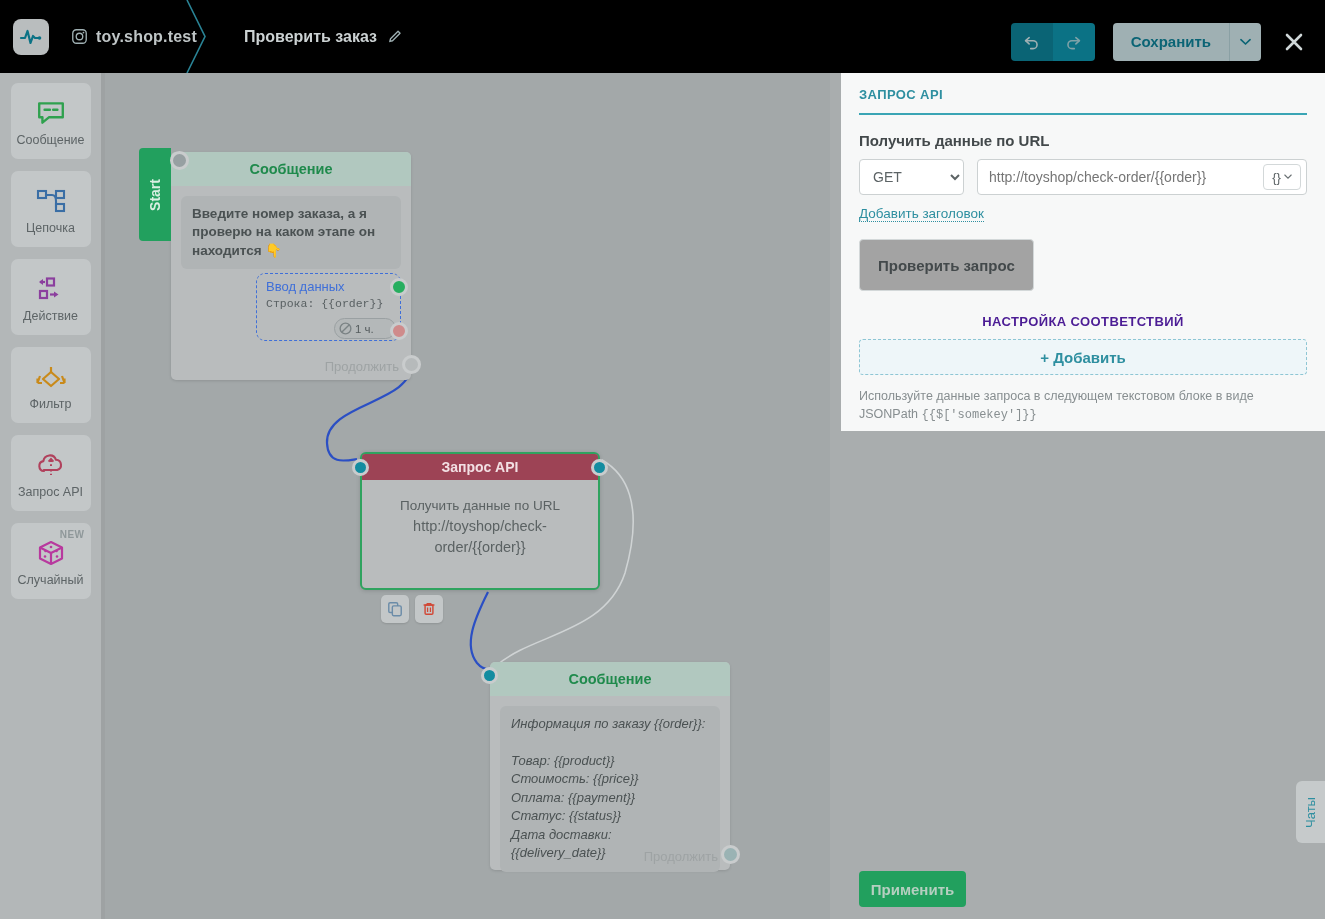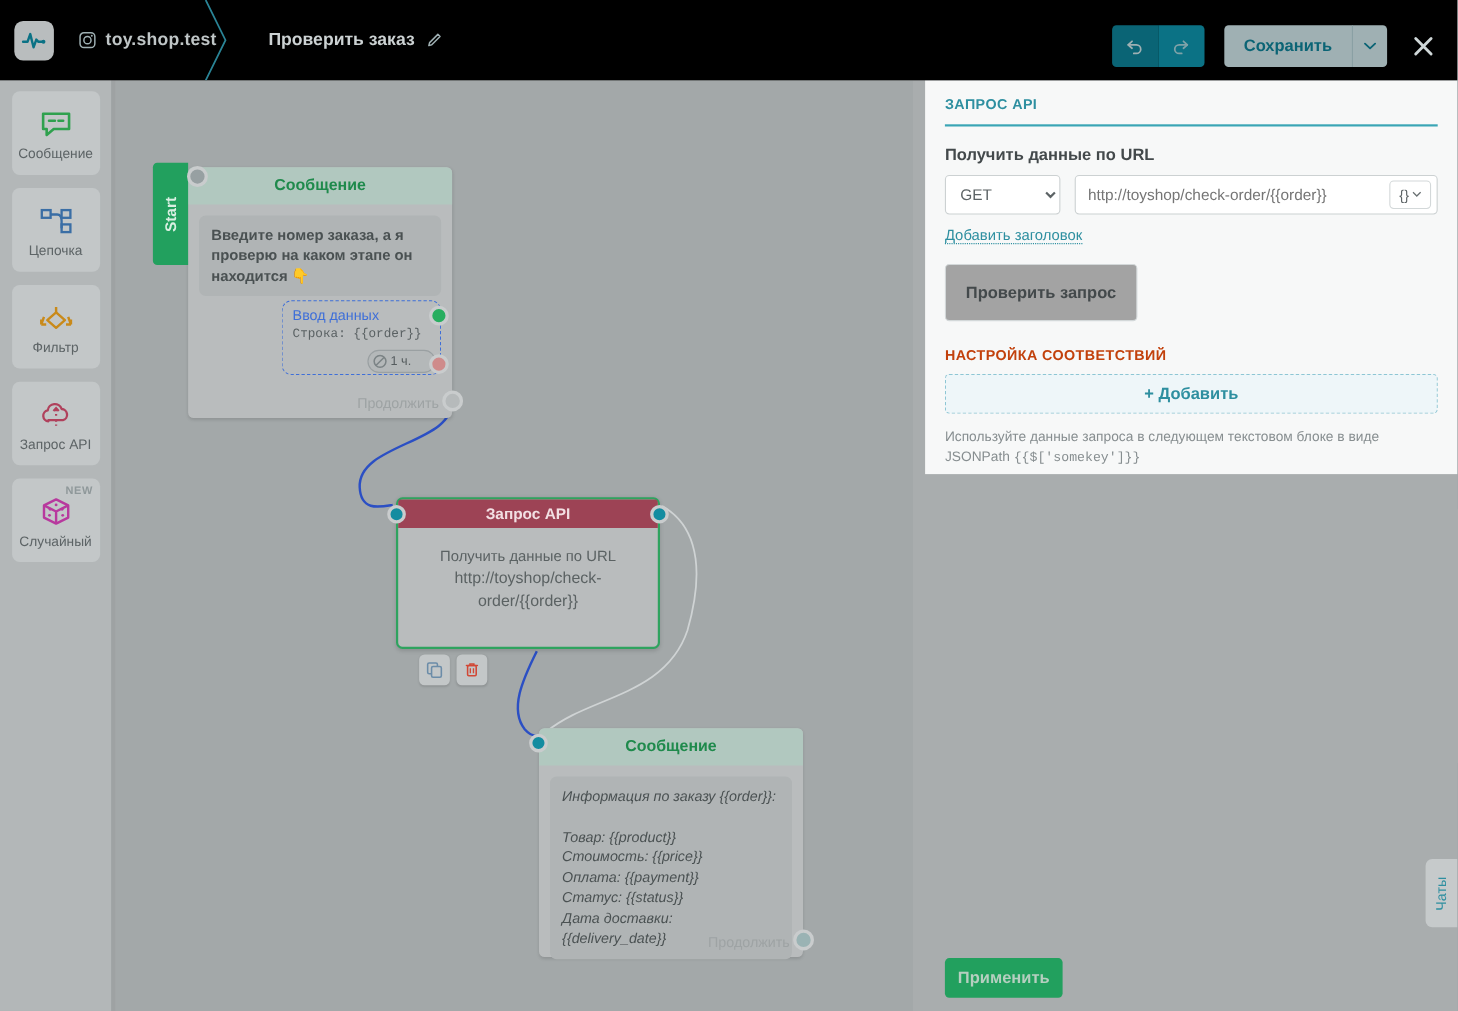--- a/index.html
+++ b/index.html
@@ -343,22 +343,23 @@
     margin-top: 17px;
     height: 52px; padding: 0 18px;
     background: #a3a3a3;
     border: 1px solid #d3d8d9; border-radius: 4px;
     font-size: 15px; font-weight: bold; color: #43494b;
     cursor: pointer;
     font-family: "Liberation Sans", sans-serif;
   }
   .rp-section-title2 {
     margin-top: 23px;
-    font-size: 13px; font-weight: bold; color: #c2410c;
+    font-size: 13px; font-weight: bold; color: #4c1d95;
     letter-spacing: .4px;
+    text-align: center;
   }
   .add-box {
     margin-top: 10px;
     height: 36px;
     border: 1px dashed #8ec6d4; border-radius: 4px;
     background: #eef6f9;
     display: flex; align-items: center; justify-content: center;
     font-size: 15px; font-weight: bold; color: #2e8fa0;
     cursor: pointer;
   }
@@ -472,20 +473,33 @@
         <svg width="32" height="30" viewBox="0 0 32 28">
           <rect x="3" y="4" width="8" height="7" fill="none" stroke="#3a6ea5" stroke-width="2.1"></rect>
           <rect x="21" y="4" width="8" height="7" fill="none" stroke="#3a6ea5" stroke-width="2.1"></rect>
           <rect x="21" y="17" width="8" height="7" fill="none" stroke="#3a6ea5" stroke-width="2.1"></rect>
           <path d="M11 8 H17 Q21 8 21 14 Q21 20.5 21 20.5" fill="none" stroke="#3a6ea5" stroke-width="2.1"></path>
         </svg>
       </span>
       <span class="side-label">Цепочка</span>
     </div>
 
+    <div class="side-item">
+      <span class="side-icon">
+        <svg width="32" height="28" viewBox="0 0 32 28">
+          <path d="M10 7 L5 7" stroke="#8b3f9e" stroke-width="2.2"></path>
+          <path d="M8 4 L4 7 L8 10 Z" fill="#8b3f9e"></path>
+          <rect x="12" y="3.5" width="7" height="7" fill="none" stroke="#8b3f9e" stroke-width="2.2"></rect>
+          <rect x="5" y="16" width="7" height="7" fill="none" stroke="#8b3f9e" stroke-width="2.2"></rect>
+          <path d="M15 19.5 L21 19.5" stroke="#8b3f9e" stroke-width="2.2"></path>
+          <path d="M19 16.5 L23.5 19.5 L19 22.5 Z" fill="#8b3f9e"></path>
+        </svg>
+      </span>
+      <span class="side-label">Действие</span>
+    </div>
 
     <div class="side-item">
       <span class="side-icon">
         <svg width="34" height="28" viewBox="0 0 34 28">
           <path d="M17 4 L17 9" stroke="#c98a1a" stroke-width="2.2"></path>
           <path d="M17 9 L9 16 L17 23 L25 16 Z" fill="none" stroke="#c98a1a" stroke-width="2.2" stroke-linejoin="round"></path>
           <path d="M6 13 L3.5 20 M3.5 20 L8 20 M3.5 20 L3.5 15.5" stroke="#c98a1a" stroke-width="2.2" fill="none"></path>
           <path d="M28 13 L30.5 20 M30.5 20 L26 20 M30.5 20 L30.5 15.5" stroke="#c98a1a" stroke-width="2.2" fill="none"></path>
         </svg>
       </span>

